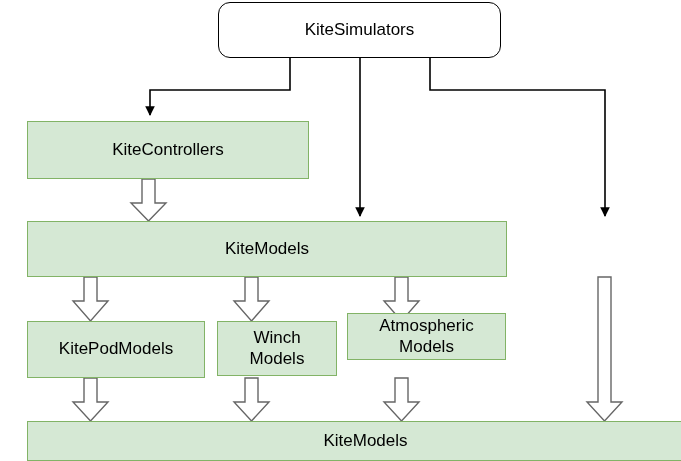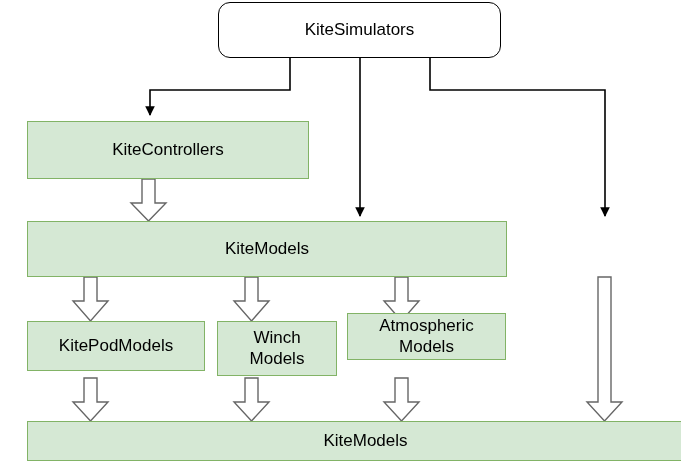--- a/index.html
+++ b/index.html
@@ -97,21 +97,21 @@
 
   <div class="node node-green" style="left:2px; top:121px; width:282px; height:58px;">
     <span class="node-label">KiteControllers</span>
   </div>
 
   <div class="node node-green" style="left:2px; top:221px; width:480px; height:56px;">
     <span class="node-label">KiteModels</span>
   </div>
 
 
-  <div class="node node-green" style="left:2px; top:321px; width:178px; height:50px;">
+  <div class="node node-green" style="left:2px; top:321px; width:178px; height:57px;">
     <span class="node-label">KitePodModels</span>
   </div>
 
   <div class="node node-green" style="left:192px; top:321px; width:120px; height:55px;">
     <span class="node-label">Winch
 Models</span>
   </div>
 
   <div class="node node-green" style="left:322px; top:313px; width:159px; height:47px;">
     <span class="node-label">Atmospheric

